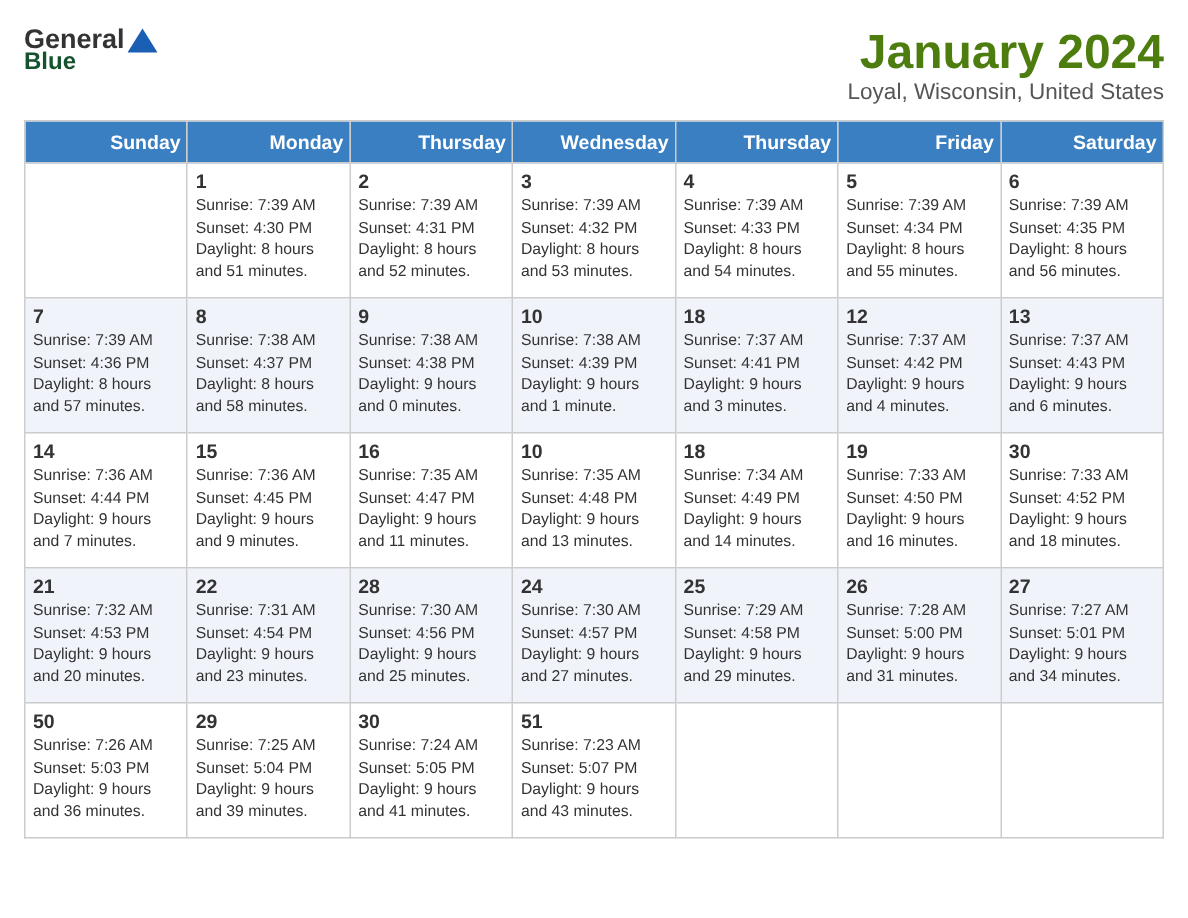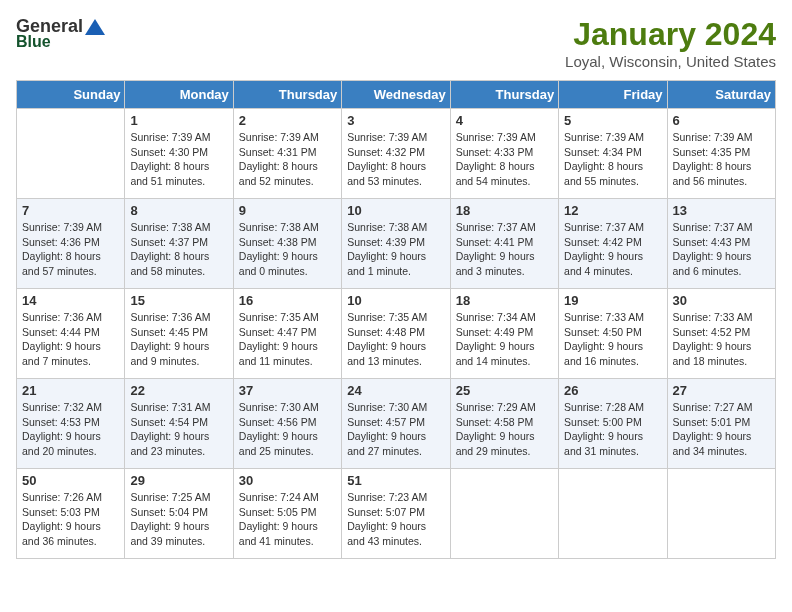--- a/index.html
+++ b/index.html
@@ -203,21 +203,21 @@
       <tr class="row-alt">
         <td>
           <span class="day-number">21</span>
           <div class="day-info">Sunrise: 7:32 AM<br>Sunset: 4:53 PM<br>Daylight: 9 hours<br>and 20 minutes.</div>
         </td>
         <td>
           <span class="day-number">22</span>
           <div class="day-info">Sunrise: 7:31 AM<br>Sunset: 4:54 PM<br>Daylight: 9 hours<br>and 23 minutes.</div>
         </td>
         <td>
-          <span class="day-number">37</span>
+          <span class="day-number">28</span>
           <div class="day-info">Sunrise: 7:30 AM<br>Sunset: 4:56 PM<br>Daylight: 9 hours<br>and 25 minutes.</div>
         </td>
         <td>
           <span class="day-number">24</span>
           <div class="day-info">Sunrise: 7:30 AM<br>Sunset: 4:57 PM<br>Daylight: 9 hours<br>and 27 minutes.</div>
         </td>
         <td>
           <span class="day-number">25</span>
           <div class="day-info">Sunrise: 7:29 AM<br>Sunset: 4:58 PM<br>Daylight: 9 hours<br>and 29 minutes.</div>
         </td>

